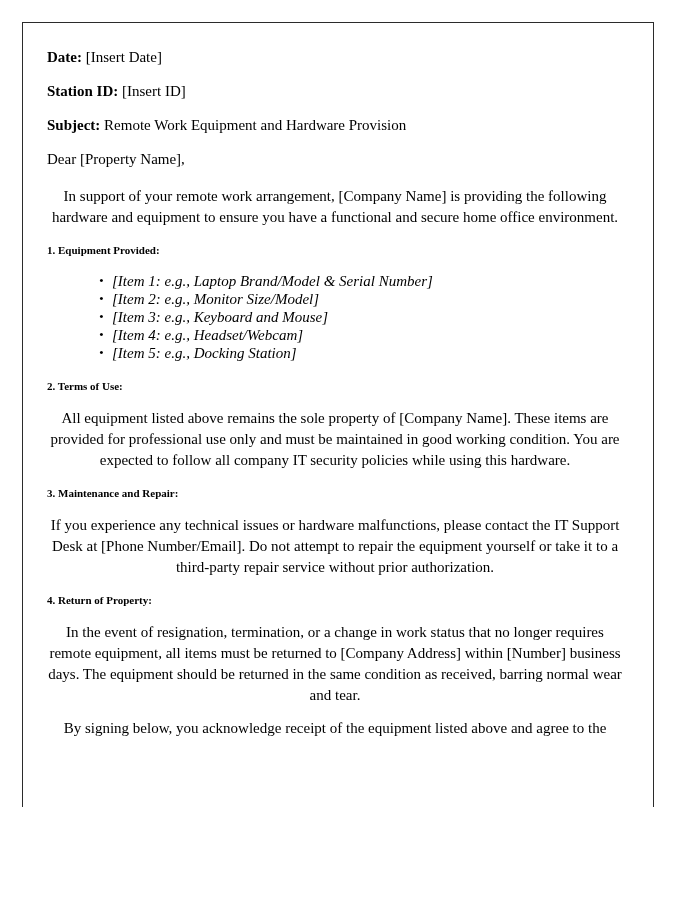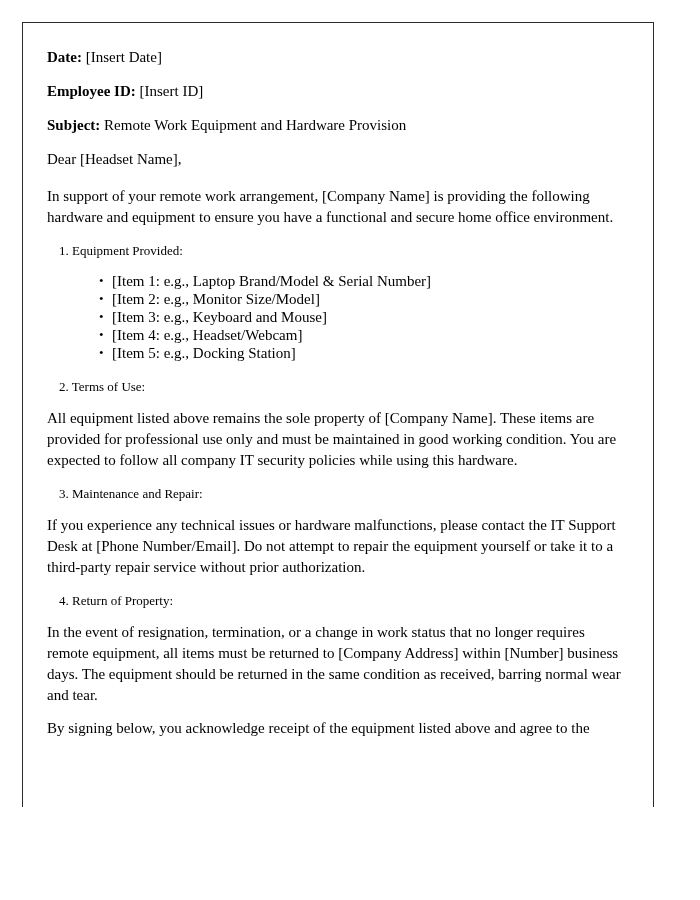--- a/index.html
+++ b/index.html
@@ -53,40 +53,41 @@
   .greeting {
     font-size: 15px;
     line-height: 21px;
     margin: 0 0 16px 0;
   }
 
   .para {
     font-size: 15px;
     line-height: 21px;
     margin: 0 0 12px 0;
-    text-align: left;
+    text-align: center;
   }
 
   
   .section-heading {
-    font-size: 13px;
+    font-size: 11px;
     line-height: 21px;
-    font-weight: normal;
-    margin: 0 0 11px 12px;
+    font-weight: bold;
+    margin: 0 0 11px 0;
   }
 
   .section {
     margin-bottom: 10px;
   }
 
   
   .bullet-list {
     margin: 0 0 14px 0;
     padding-left: 52px;
     list-style: none;
+    font-style: italic;
   }
   .bullet-item {
     font-size: 15px;
     line-height: 18px;
     position: relative;
     padding-left: 13px;
   }
   .bullet-item::before {
     content: "\2022";
     position: absolute;
@@ -102,30 +103,30 @@
 <div class="page">
   <div class="page-inner">
 
     <p class="meta-line">
       <span class="meta-label">Date:</span>
       <span class="meta-value">[Insert Date]</span>
     </p>
 
 
     <p class="meta-line">
-      <span class="meta-label">Employee ID:</span>
+      <span class="meta-label">Station ID:</span>
       <span class="meta-value">[Insert ID]</span>
     </p>
 
     <p class="meta-line">
       <span class="meta-label">Subject:</span>
       <span class="meta-value">Remote Work Equipment and Hardware Provision</span>
     </p>
 
-    <p class="greeting">Dear [Headset Name],</p>
+    <p class="greeting">Dear [Property Name],</p>
 
     <p class="para">In support of your remote work arrangement, [Company Name] is providing the following hardware and equipment to ensure you have a functional and secure home office environment.</p>
 
     <div class="section">
       <p class="section-heading">1. Equipment Provided:</p>
       <ul class="bullet-list">
         <li class="bullet-item">[Item 1: e.g., Laptop Brand/Model &amp; Serial Number]</li>
         <li class="bullet-item">[Item 2: e.g., Monitor Size/Model]</li>
         <li class="bullet-item">[Item 3: e.g., Keyboard and Mouse]</li>
         <li class="bullet-item">[Item 4: e.g., Headset/Webcam]</li>

